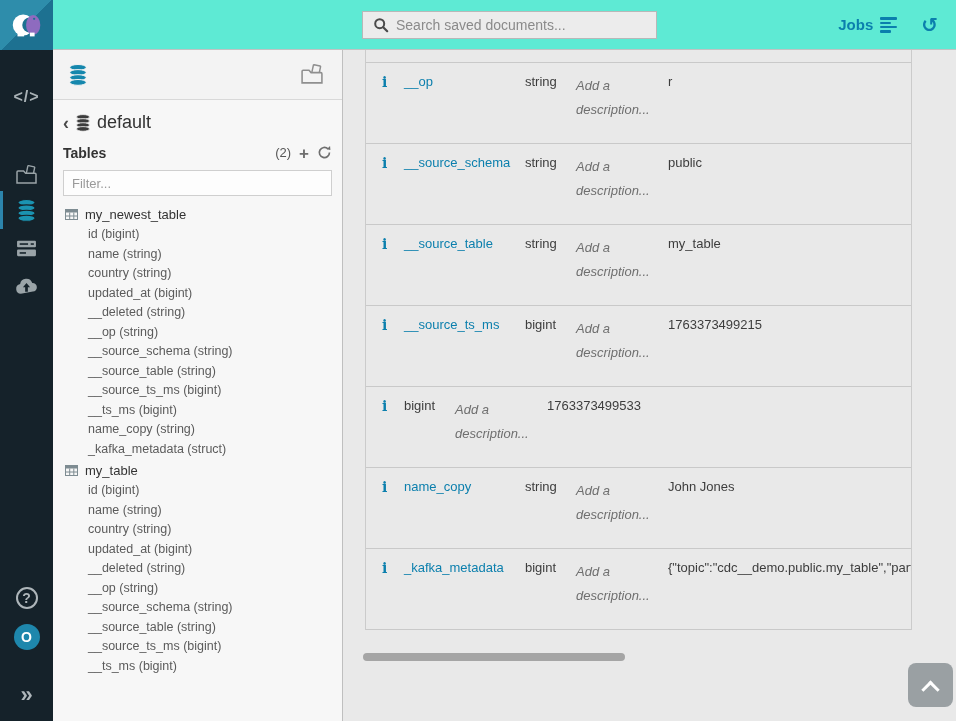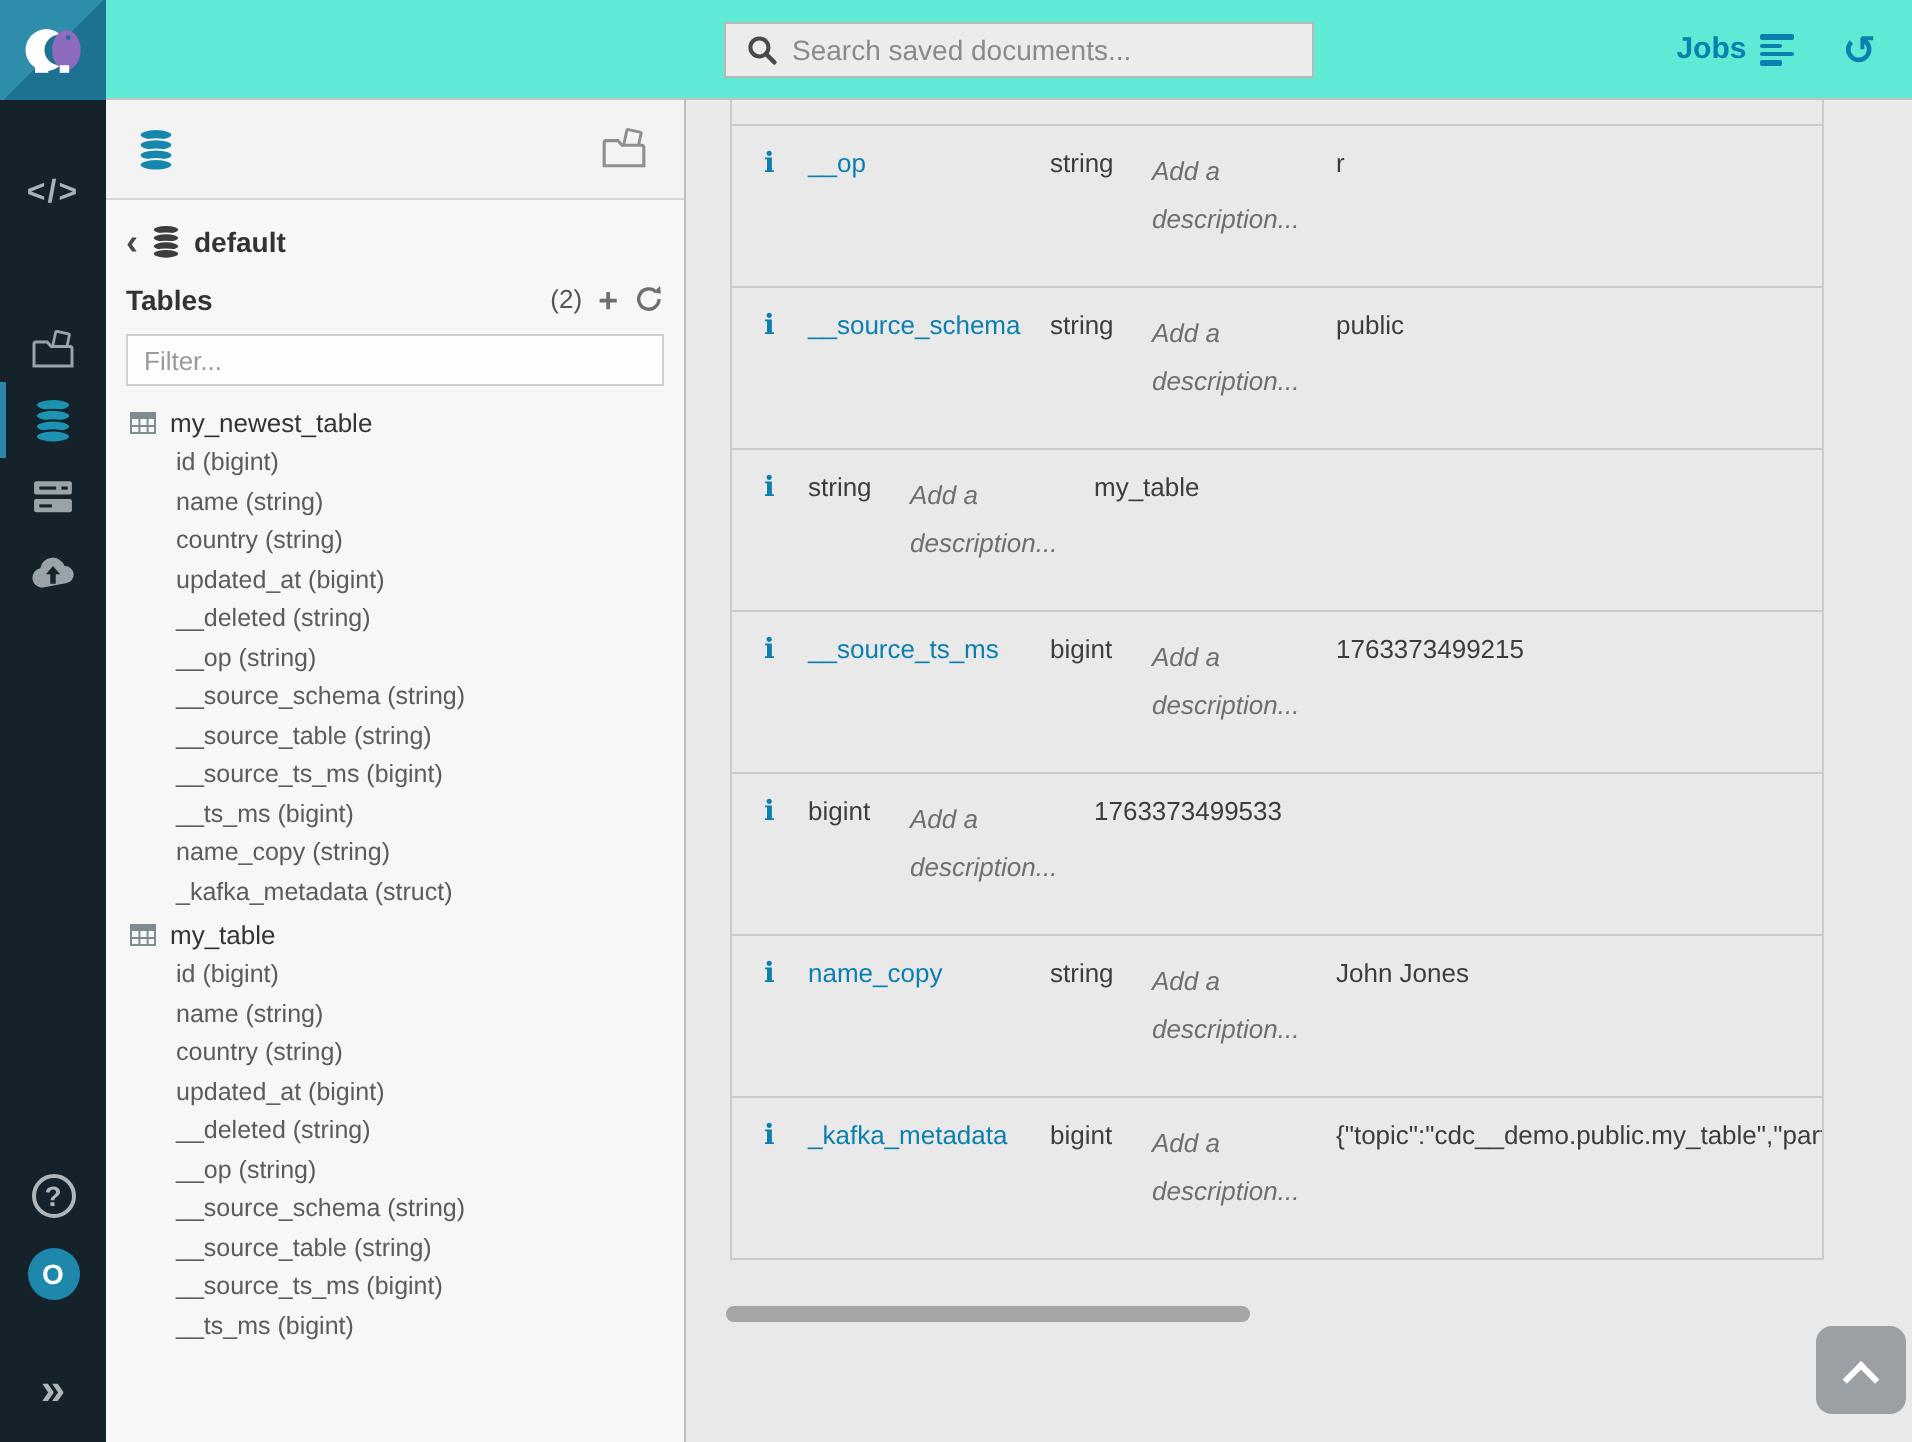--- a/index.html
+++ b/index.html
@@ -42,21 +42,21 @@
   .expand-glyph { color:#aeb6ba; font-size:22px; font-weight:bold; line-height:1; }
 
   
   .assist { position:absolute; left:53px; top:50px; width:290px; height:671px;
     background:#f7f7f7; border-right:1px solid #bfbfbf; }
   .assist-top { height:50px; background:#f3f3f3; border-bottom:1px solid #d8d8d8;
     display:flex; align-items:center; justify-content:space-between; padding:0 18px 0 15px; }
   .assist-body { padding:12px 10px 0 10px; height:620px; overflow:hidden; }
   .breadcrumb { display:flex; align-items:center; gap:6px; }
   .bc-chevron { font-size:18px; font-weight:bold; color:#4a4a4a; cursor:pointer; line-height:1; }
-  .bc-db { font-size:14px; color:#333; cursor:pointer;font-weight:bold; }
+  .bc-db { font-size:18px; color:#333; cursor:pointer; }
   .tables-head { display:flex; align-items:flex-start; margin:12px 0 8px 0; }
   .tables-head .t-lbl { font-size:14px; font-weight:bold; color:#333; }
   .tables-head .spacer { flex:1; }
   .t-count { font-size:13px; color:#555; margin-right:8px; }
   .t-plus { font-size:17px; font-weight:bold; color:#6f6f6f; cursor:pointer; margin-right:8px; line-height:1; }
   .t-refresh { cursor:pointer; display:flex; }
   .filter { width:100%; height:26px; background:#fdfdfd; border:1px solid #cfcfcf;
     font-size:13px; color:#14532d; padding:0 8px; outline:none;
     font-family:"Liberation Sans",sans-serif; }
   .filter::placeholder { color:#9a9a9a; }
@@ -286,20 +286,21 @@
       </div>
       <div class="grow">
         <div class="c-info"><span>i</span></div>
         <div class="c-name"><a>__source_schema</a></div>
         <div class="c-type">string</div>
         <div class="c-desc">Add a description...</div>
         <div class="c-val">public</div>
       </div>
       <div class="grow">
         <div class="c-info"><span>i</span></div>
+        <div class="c-name"><a>__source_table</a></div>
         <div class="c-type">string</div>
         <div class="c-desc">Add a description...</div>
         <div class="c-val">my_table</div>
       </div>
       <div class="grow">
         <div class="c-info"><span>i</span></div>
         <div class="c-name"><a>__source_ts_ms</a></div>
         <div class="c-type">bigint</div>
         <div class="c-desc">Add a description...</div>
         <div class="c-val">1763373499215</div>

